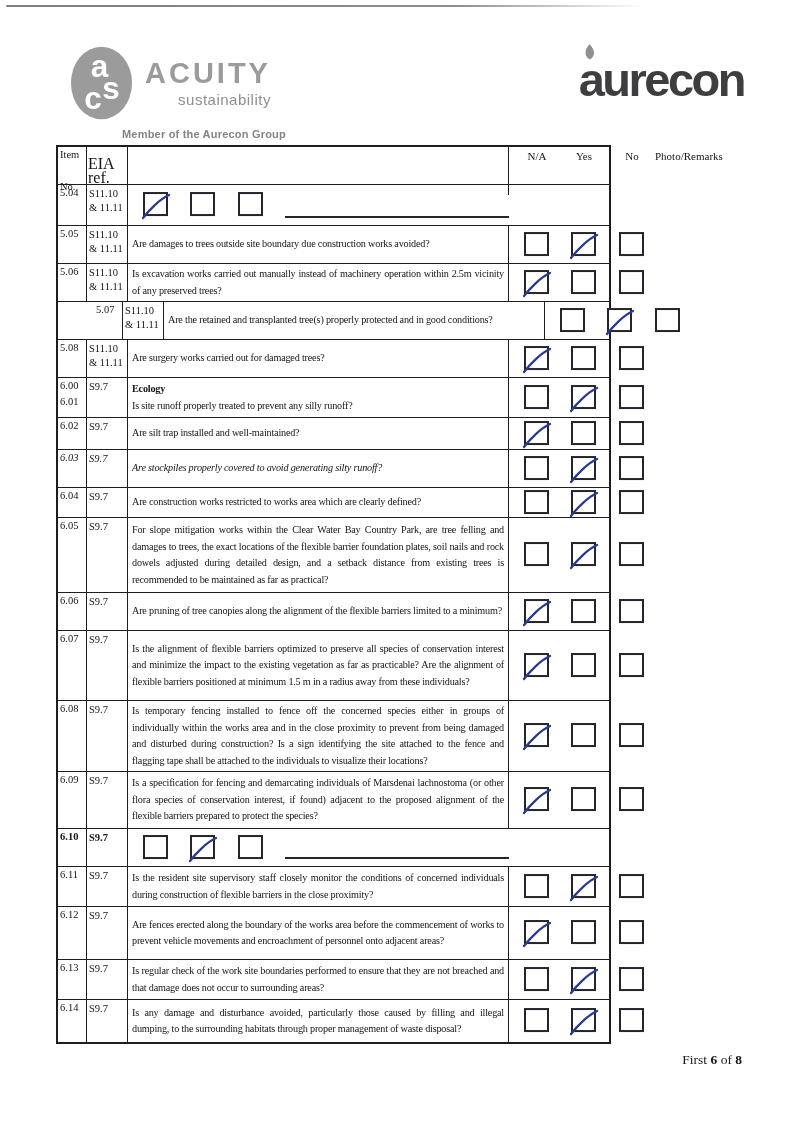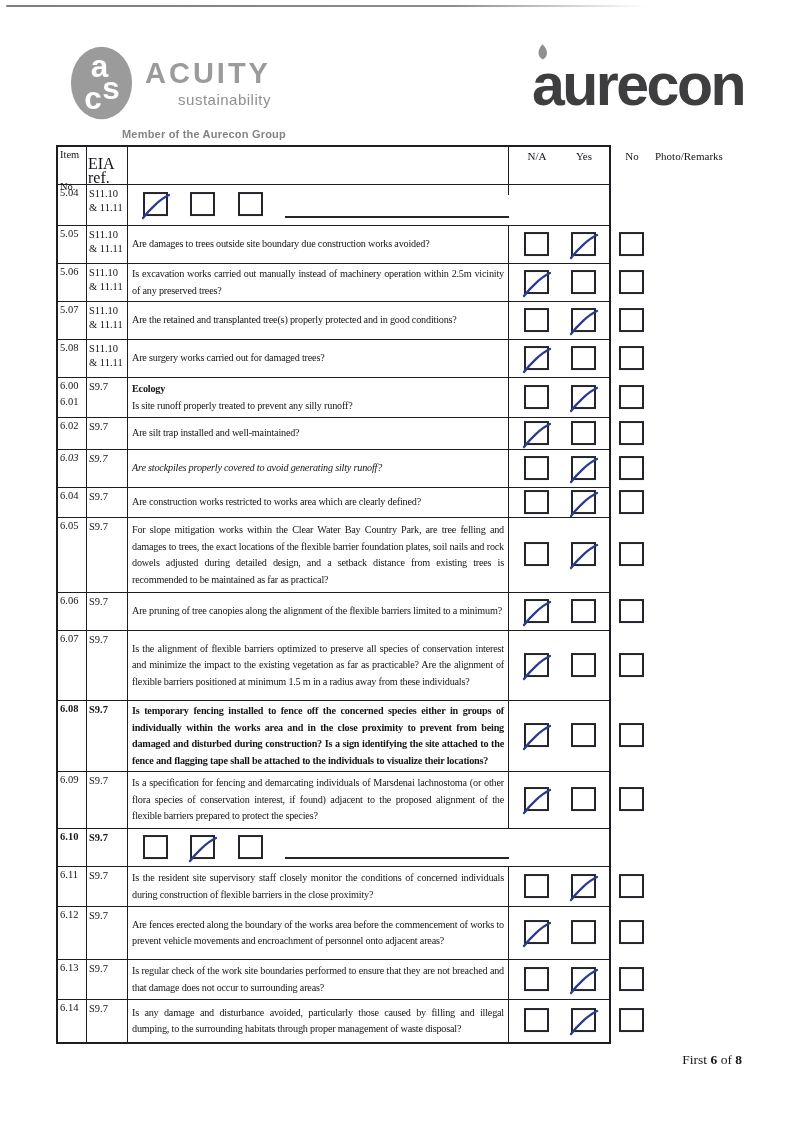--- a/index.html
+++ b/index.html
@@ -35,21 +35,21 @@
     color:var(--logo-grey-light); text-align:right; margin-top:3px; letter-spacing:.5px;
   }
   .member {
     font-family:"Liberation Sans",sans-serif; font-weight:bold;
     font-size:11px; color:#848484; margin-top:7px; margin-left:52px; letter-spacing:.2px;
   }
   .aurecon { position:absolute; right:49px; top:56px; }
   .aurecon-text {
     position:relative;
     font-family:"Liberation Sans",sans-serif; font-weight:bold;
-    font-size:59px; letter-spacing:-2.5px; color:var(--aurecon); line-height:1;
+    font-size:47px; letter-spacing:-2.5px; color:var(--aurecon); line-height:1;
   }
   .leaf { position:absolute; top:-12px; left:3px; width:15px; height:19px; }
 
   
   .title {
     position:absolute; top:125px; left:0; width:100%;
     text-align:center; font-weight:bold; font-size:14.5px; letter-spacing:.1px;
     color:#101014;
   }
 
@@ -194,21 +194,21 @@
               <svg class="tick" viewBox="0 0 32 30">
                 <path d="M3 27 C 9 19, 20 8, 29 4" fill="none" stroke="currentColor" stroke-width="2.3" stroke-linecap="round"></path>
               </svg>
             </span>
         <span class="cb cb-yes"></span>
         <span class="cb cb-no"></span>
         <span class="remark"></span>
       </div>
     </div>
 
-    <div class="t-row" style="min-height: 38px;">
+    <div class="t-row" style="min-height: 38px; padding-left: 36px;">
       <div class="c-item">
         <span>5.07</span>
 
       </div>
       <div class="c-eia">S11.10 &amp; 11.11</div>
       <div class="c-desc">
 
         <span>Are the retained and transplanted tree(s) properly protected and in good conditions?</span>
       </div>
       <div class="c-check">
@@ -392,21 +392,21 @@
               <svg class="tick" viewBox="0 0 32 30">
                 <path d="M3 27 C 9 19, 20 8, 29 4" fill="none" stroke="currentColor" stroke-width="2.3" stroke-linecap="round"></path>
               </svg>
             </span>
         <span class="cb cb-yes"></span>
         <span class="cb cb-no"></span>
         <span class="remark"></span>
       </div>
     </div>
 
-    <div class="t-row" style="min-height: 70px; font-weight: bold;">
+    <div class="t-row" style="min-height: 70px;">
       <div class="c-item">
         <span>6.08</span>
 
       </div>
       <div class="c-eia">S9.7</div>
       <div class="c-desc">
 
         <span>Is temporary fencing installed to fence off the concerned species either in groups of individually within the works area and in the close proximity to prevent from being damaged and disturbed during construction? Is a sign identifying the site attached to the fence and flagging tape shall be attached to the individuals to visualize their locations?</span>
       </div>
       <div class="c-check">

